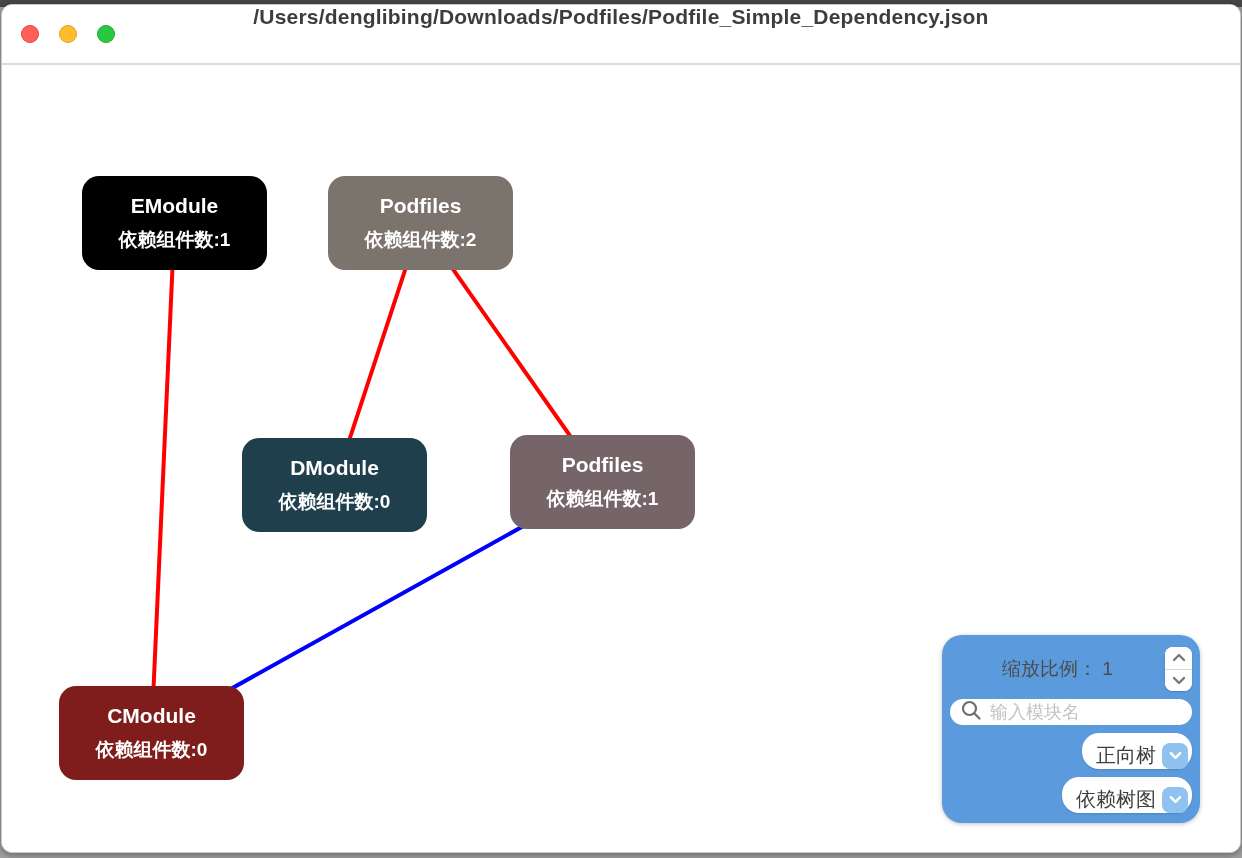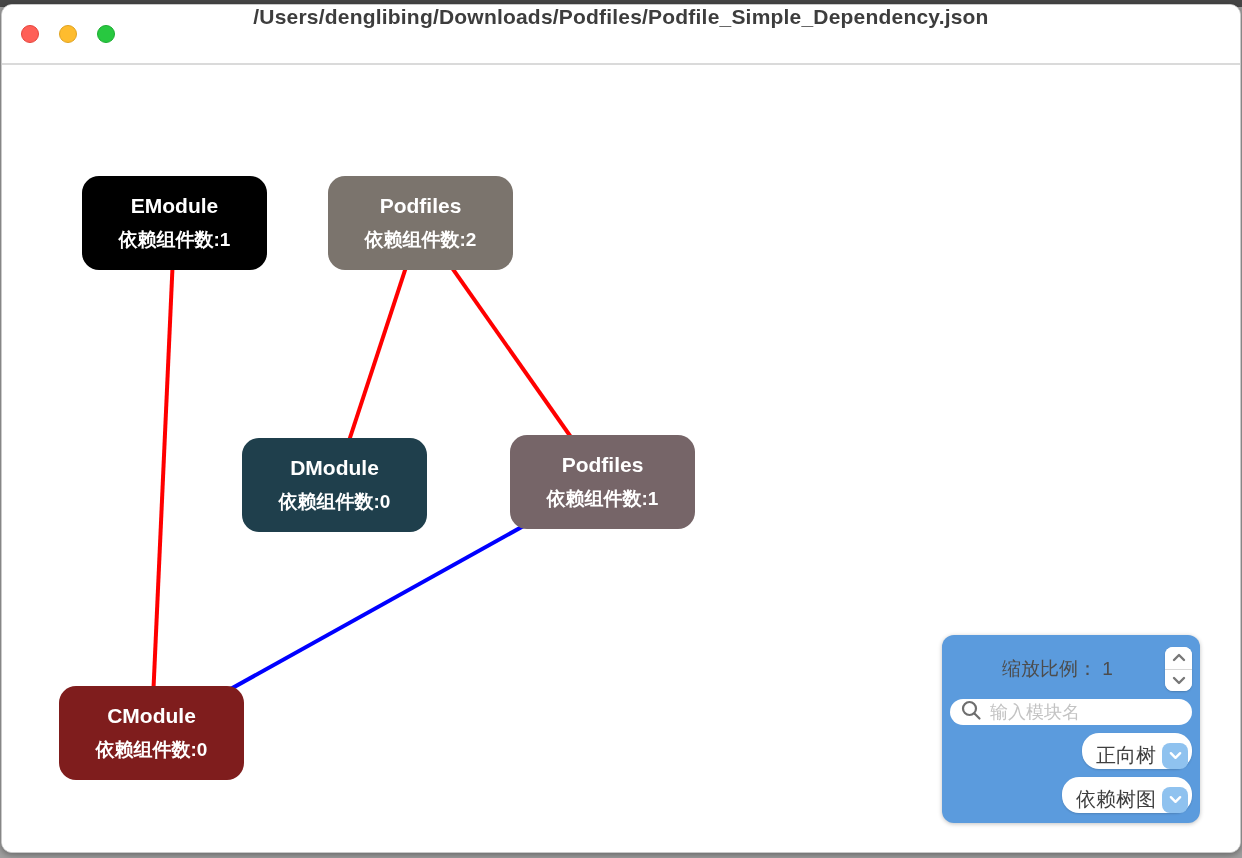--- a/index.html
+++ b/index.html
@@ -43,21 +43,21 @@
   .node {
     position:absolute; width:185px; height:94px; border-radius:17px;
     color:#ffffff; display:flex; flex-direction:column;
     align-items:center; justify-content:center; gap:9px;
     cursor:pointer;
   }
   .node .node-title { font-size:21px; font-weight:bold; }
   .node .node-deps  { font-size:19px; font-weight:bold; }
   .control-panel {
     position:absolute; left:940px; top:570px; width:258px; height:188px;
-    background:#5b9bdd; border-radius:12px;
+    background:#5b9bdd; border-radius:20px;
     box-shadow:0 1px 4px rgba(0,0,0,0.25);
     padding:12px 8px 10px 8px;
     display:flex; flex-direction:column; gap:8px;
   }
   .zoom-row {
     display:flex; align-items:center; justify-content:flex-end; height:44px;
   }
   .zoom-label-wrap {
     flex:1; text-align:center; color:#4c4c4c; font-size:19px;
   }

